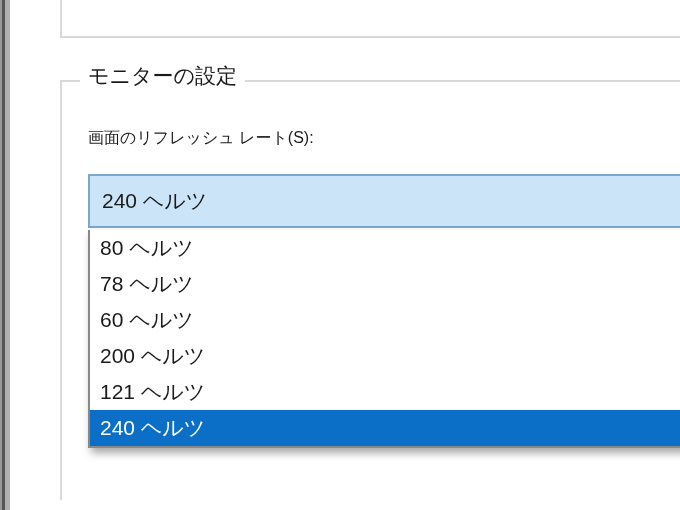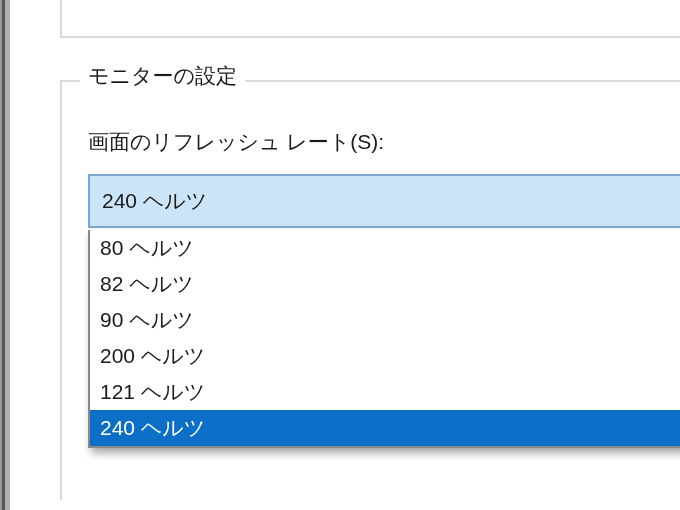--- a/index.html
+++ b/index.html
@@ -50,21 +50,21 @@
       top: 62px;
       background: #fff;
       padding: 0 8px;
       font-size: 21px;
       color: #1a1a1a;
     }
     .field-label {
       position: absolute;
       left: 78px;
       top: 128px;
-      font-size: 21px;
+      font-size: 16px;
       color: #1a1a1a;
     }
     .combo-box {
       position: absolute;
       left: 78px;
       top: 174px;
       width: 602px;
       height: 54px;
       border: 2px solid #7aa7d1;
       background: #cce4f7;
@@ -141,24 +141,24 @@
 
   <div class="combo-box">
     <span>240 ヘルツ</span>
   </div>
 
   <div class="dropdown-list">
     <div class="dropdown-item">
       <span>80 ヘルツ</span>
     </div>
     <div class="dropdown-item">
-      <span>82 ヘルツ</span>
+      <span>78 ヘルツ</span>
     </div>
     <div class="dropdown-item">
-      <span>90 ヘルツ</span>
+      <span>60 ヘルツ</span>
     </div>
     <div class="dropdown-item">
       <span>200 ヘルツ</span>
     </div>
     <div class="dropdown-item">
       <span>121 ヘルツ</span>
     </div>
     <div class="dropdown-item selected">
       <span>240 ヘルツ</span>
     </div>

